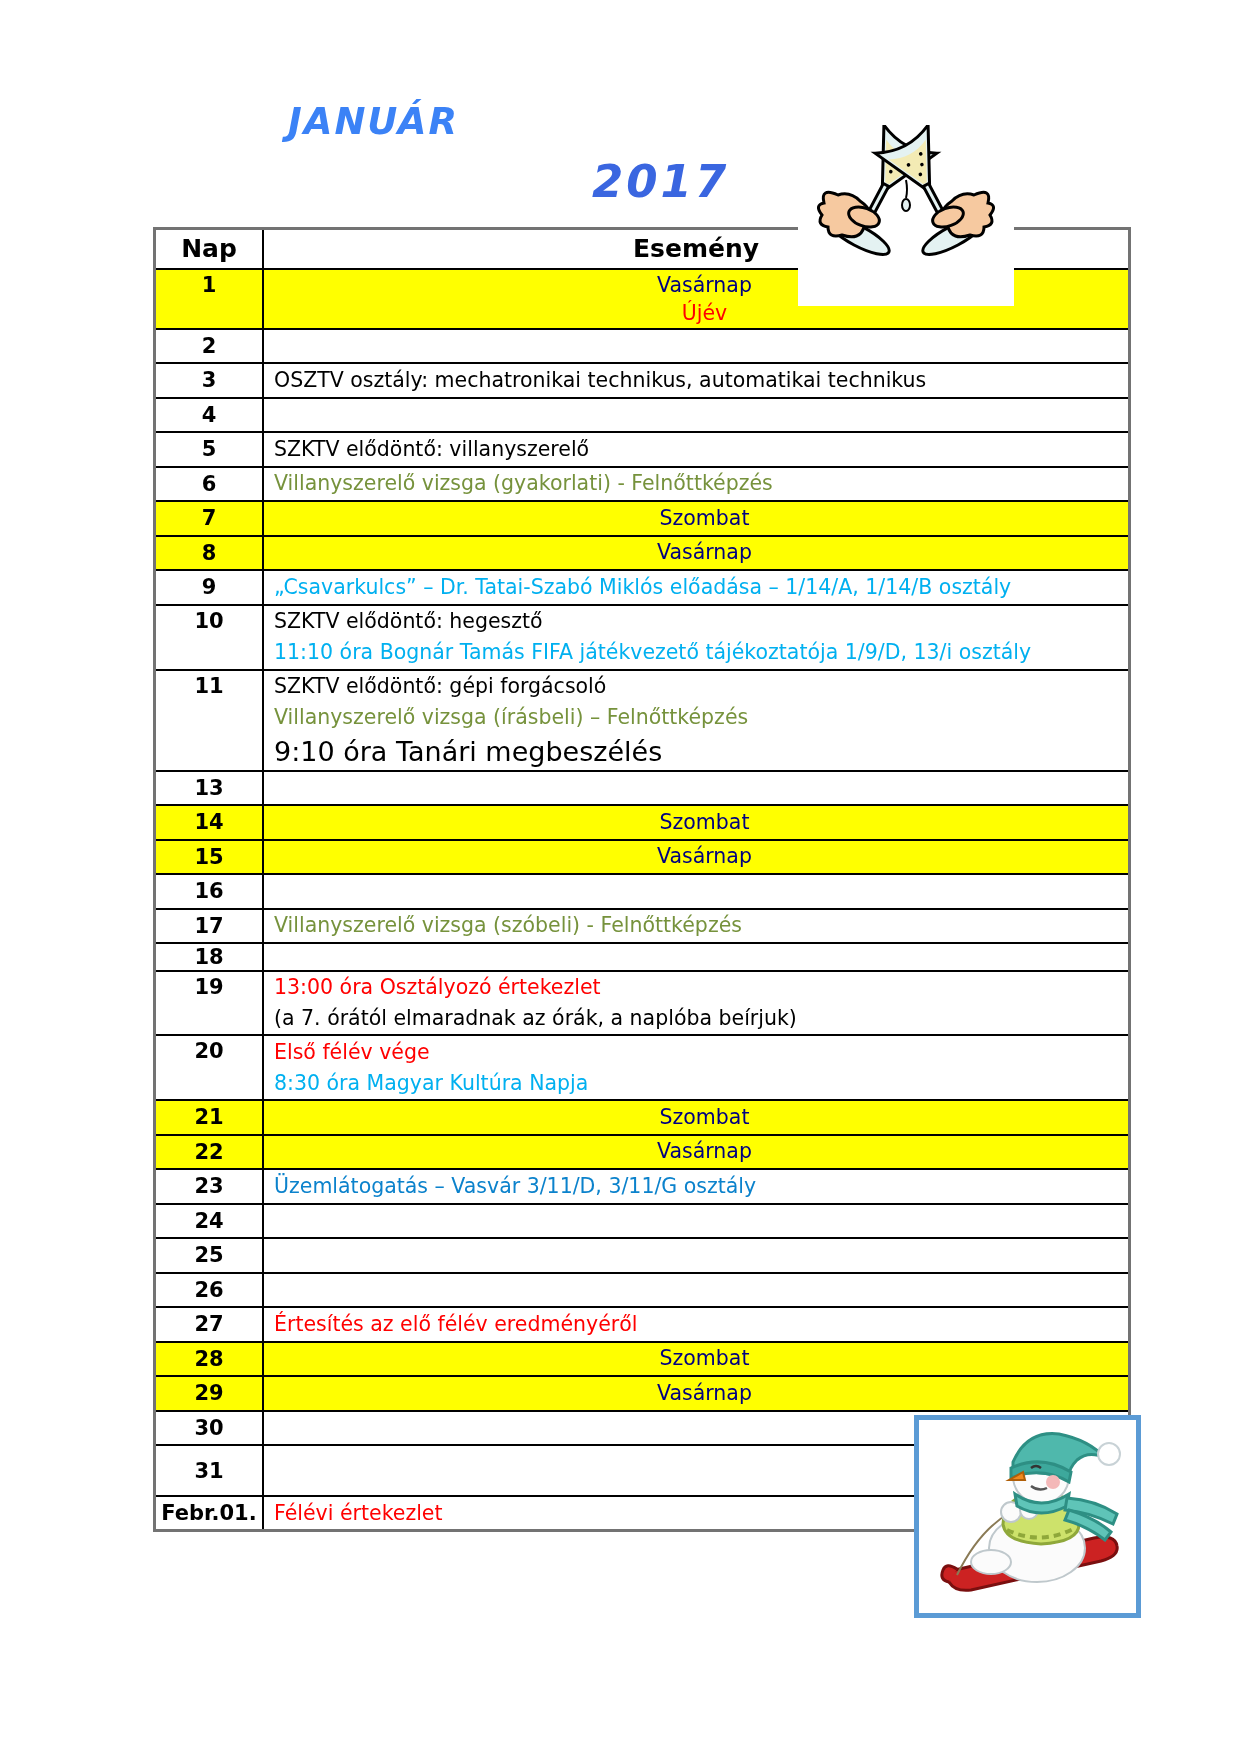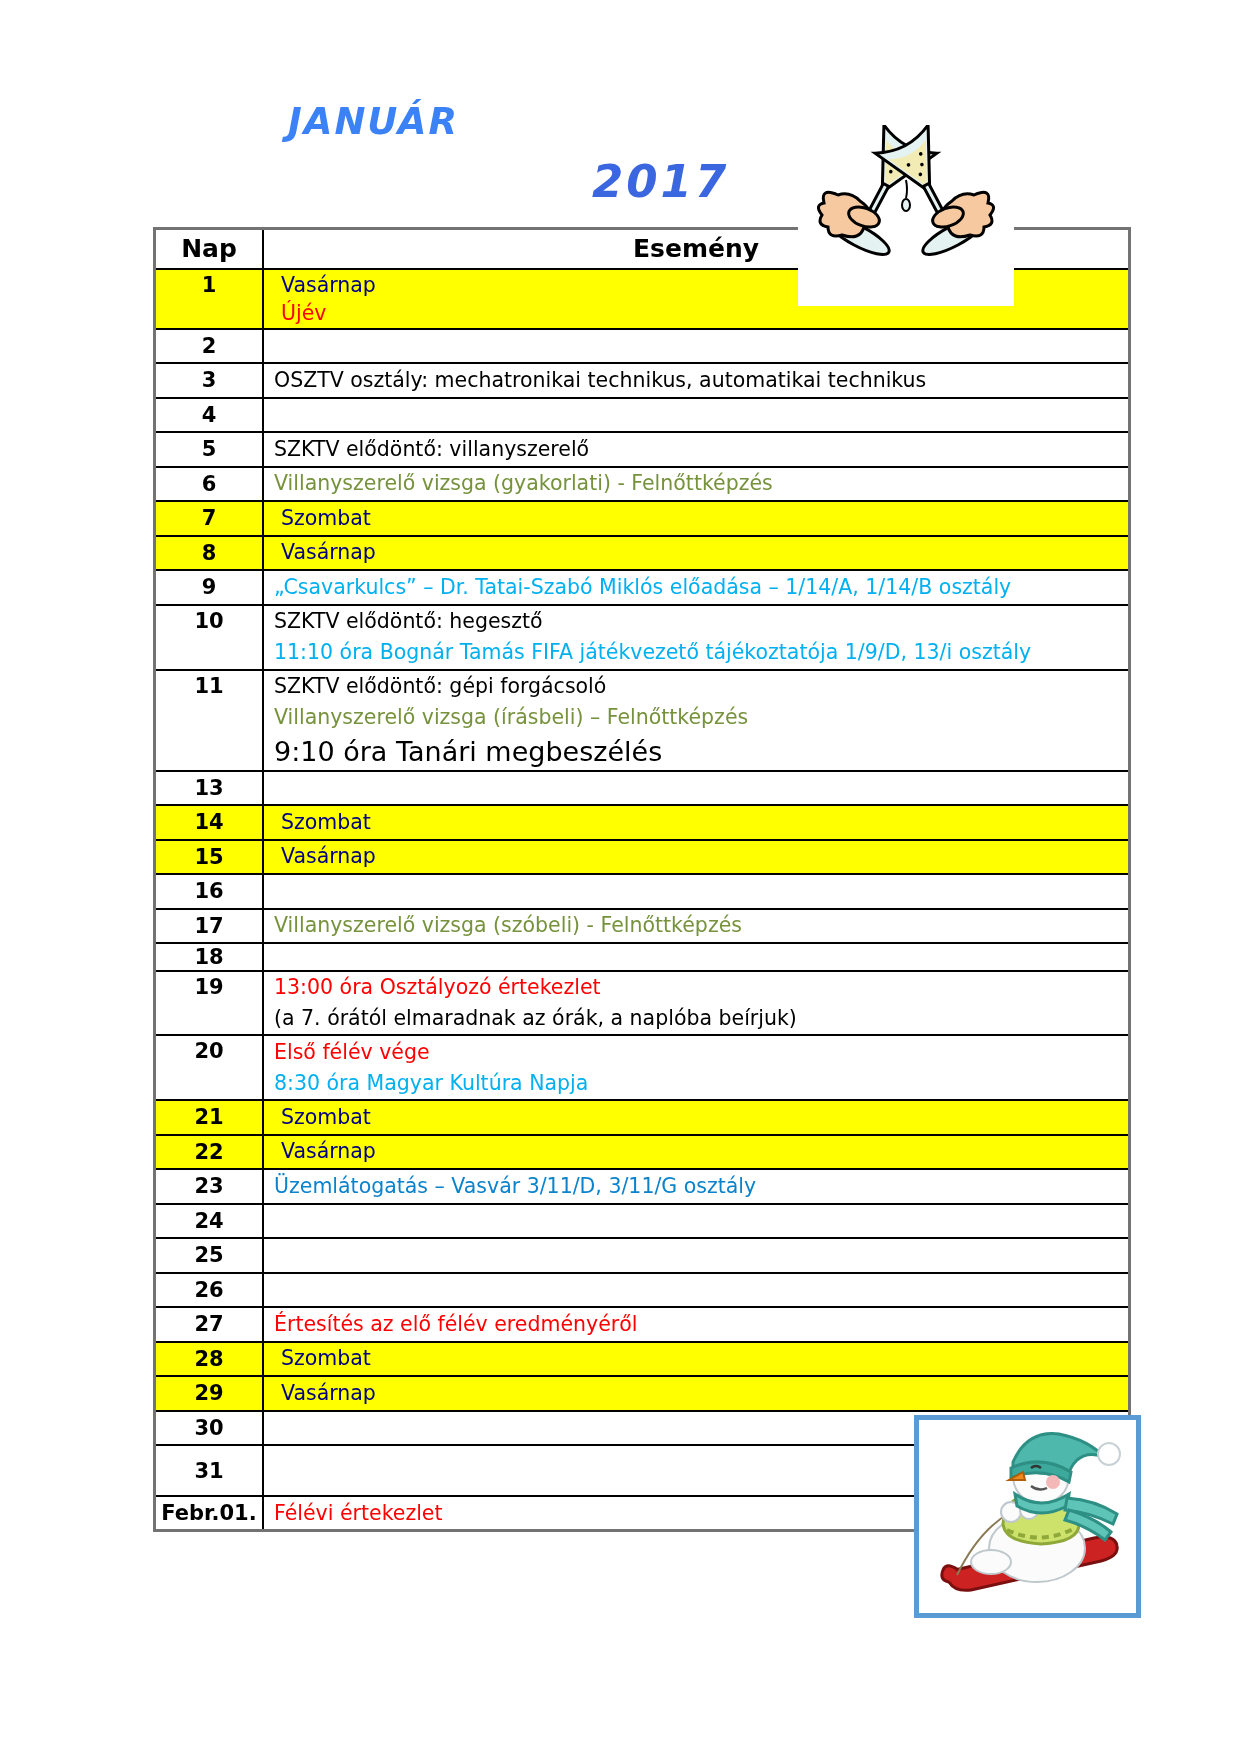--- a/index.html
+++ b/index.html
@@ -28,21 +28,21 @@
   td.day {
     width:106px; text-align:center; font-weight:bold; font-size:21px; color:#000;
   }
   td.day.vtop { vertical-align:top; padding-top:3px; }
   td.event { width:864px; }
   tr.head { height:40px; }
   tr.head td { font-weight:bold; font-size:25px; text-align:center; }
   .esemeny-span { display:inline-block; width:330px; text-align:center; }
   .hl { background:var(--highlight); }
   .line { font-size:20.5px; line-height:31px; padding-left:10px; white-space:nowrap; }
-  .line.center { text-align:left; padding-left:17px; }
+  .line.center { text-align:center; padding-left:17px; }
   .line.large { font-size:27px; line-height:37px; }
   .line.compact { line-height:28px; }
   .c-black { color:#000000; }
   .c-red   { color:var(--red); }
   .c-navy  { color:var(--navy); font-weight:500; }
   .c-olive { color:var(--olive); }
   .c-cyan  { color:var(--cyan); }
   .c-blue  { color:var(--blue); }
   .champagne-box {
     position:absolute; left:798px; top:125px; width:216px; height:181px;

